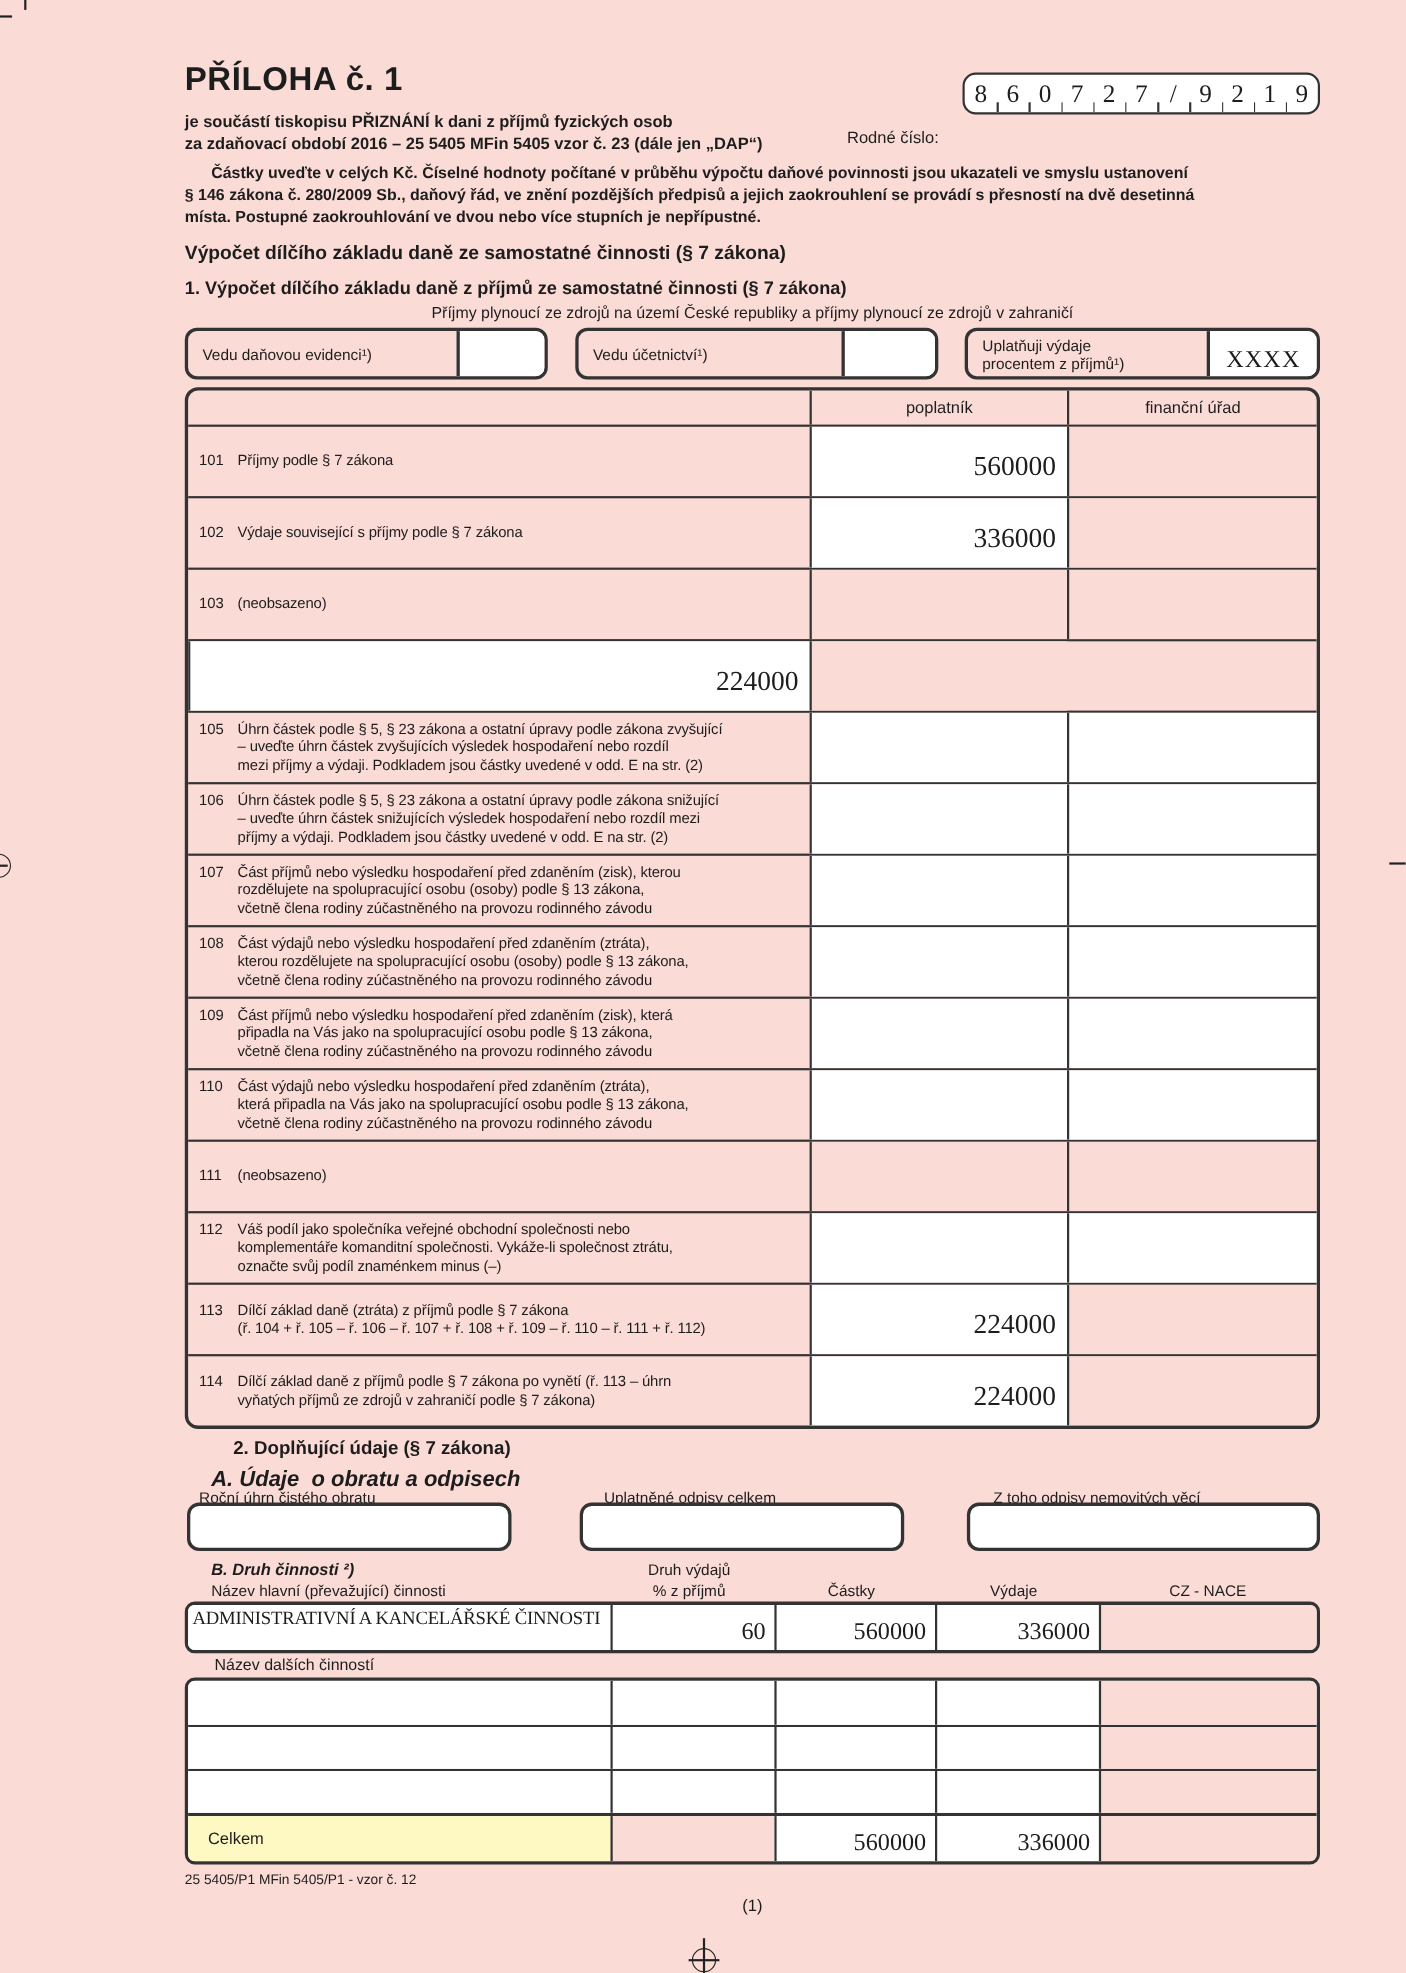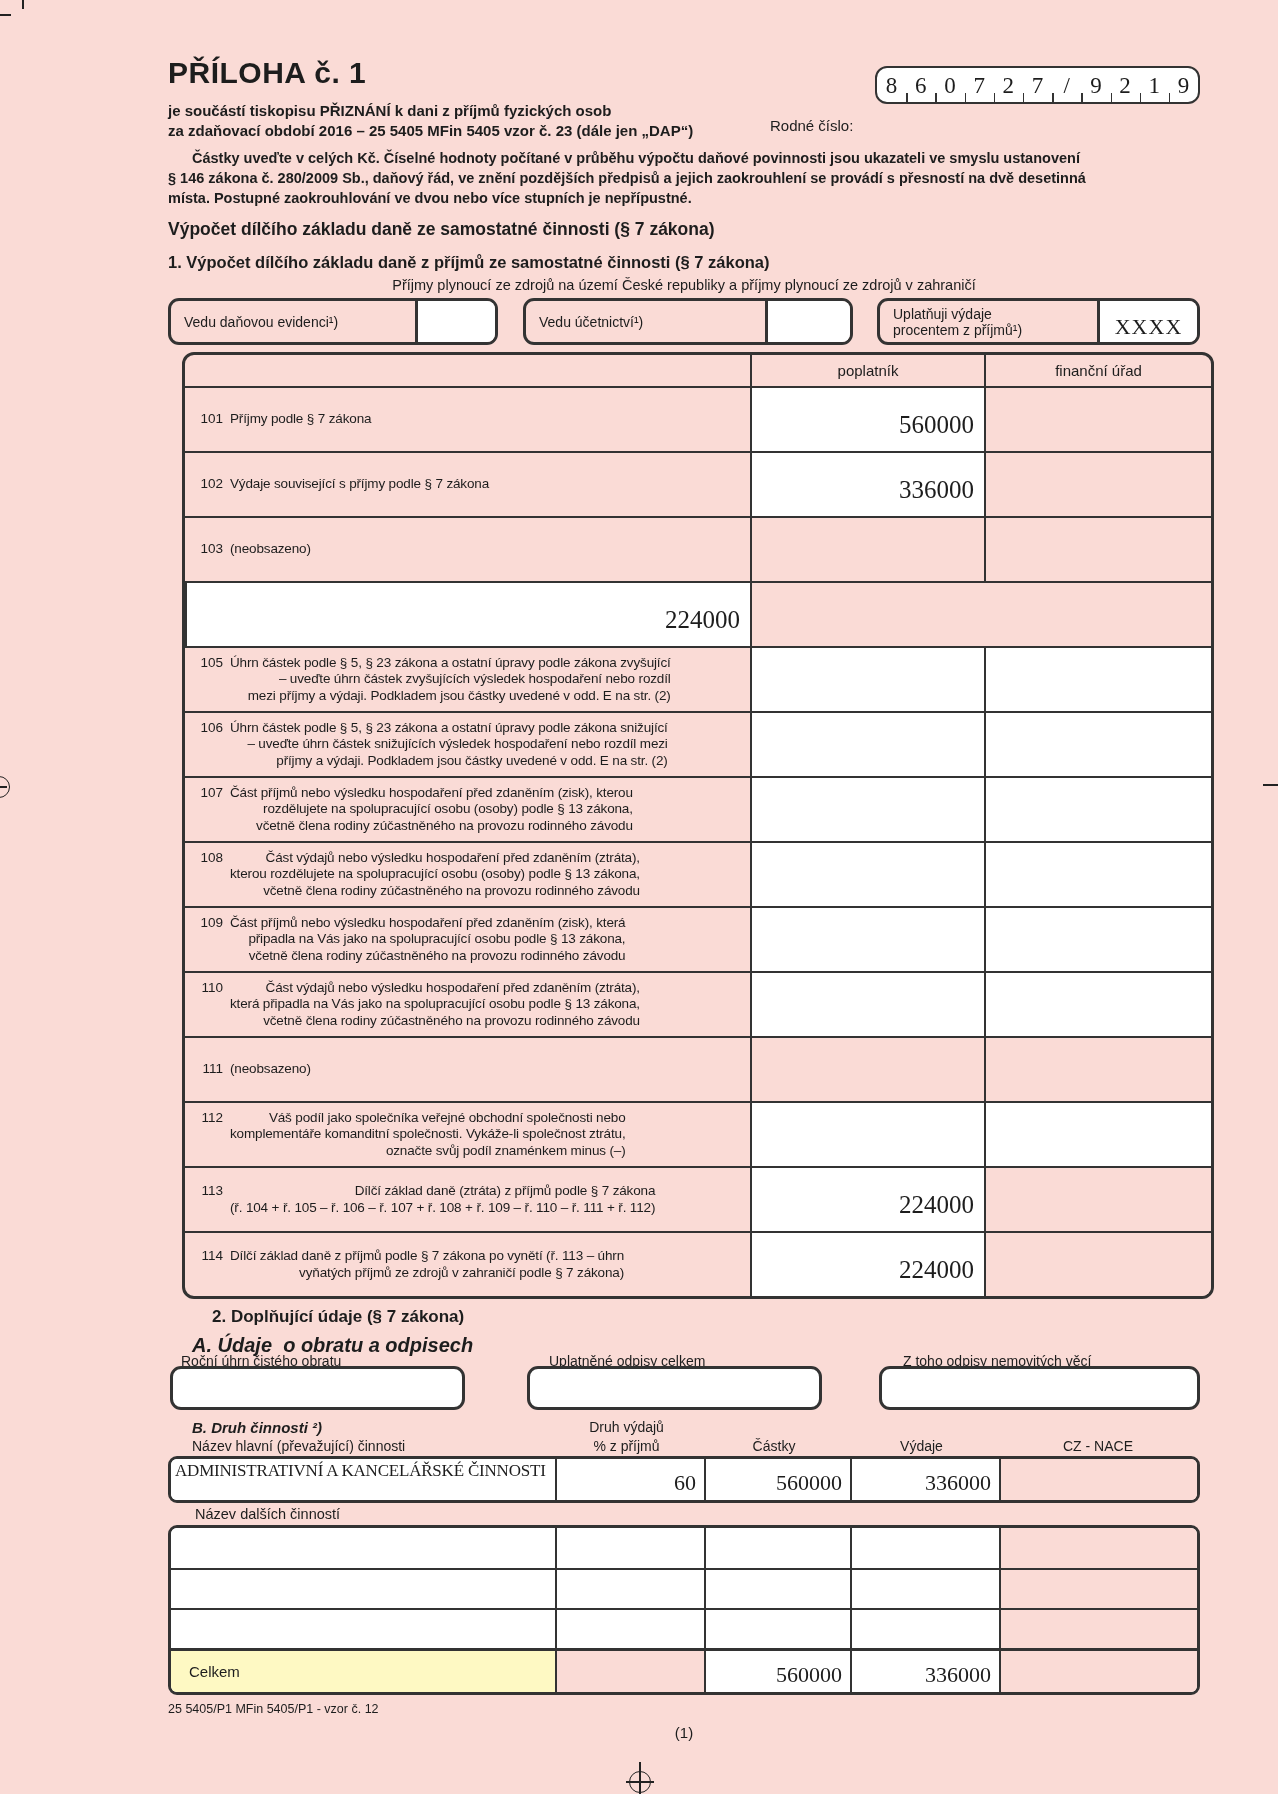--- a/index.html
+++ b/index.html
@@ -55,26 +55,25 @@
             display:flex; align-items:flex-end; justify-content:center;
             font-family:"Liberation Serif", serif; font-size:22px; letter-spacing:1px;
             padding-bottom:2px; }
   .cb1 .cb-box { width:80px; } .cb2 .cb-box { width:85px; } .cb3 .cb-box { width:100px; }
 
   
   .main-table {
     left:168px; top:352px; width:1032px;
     border:3px solid #333; border-radius:12px; overflow:hidden;
     background:#fadbd6;
-    margin-left:14px;
   }
   .mt-header, .mt-row { display:grid; grid-template-columns:565px 234px 227px; }
   .mt-header { height:31px; }
   .mt-header > div { display:flex; align-items:center; justify-content:center; font-size:15px; }
-  .mt-row { height:65px; border-top:2px solid #333;text-align:right; }
+  .mt-row { height:65px; border-top:2px solid #333; }
   .cell-val, .cell-off { border-left:2px solid #333; background:#fadbd6; }
   .vw .cell-val { background:#fff; }
   .ow .cell-off { background:#fff; }
   .cell-val { display:flex; align-items:flex-end; justify-content:flex-end;
               padding:0 10px 12px 0;
               font-family:"Liberation Serif", serif; font-size:25px; }
   .cell-label { display:flex; align-items:center; padding:0 6px 0 10px; }
   .lw { display:flex; align-items:flex-start; gap:7px; }
   .rnum { flex:none; width:28px; font-size:13.5px; line-height:16.5px; }
   .rlabel { font-size:13.5px; line-height:16.5px; letter-spacing:-0.15px; white-space:pre-line; }

